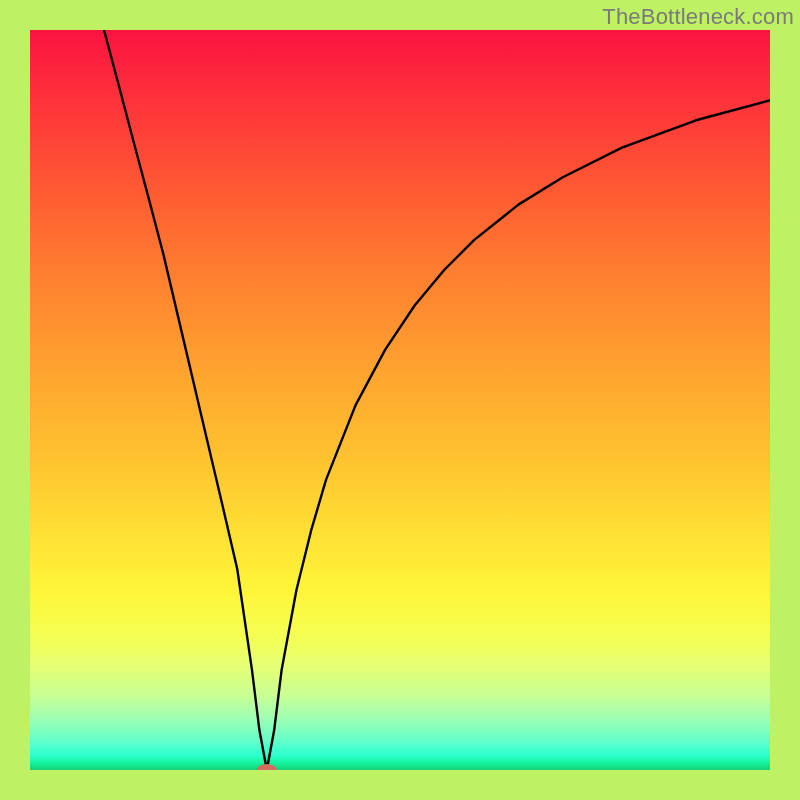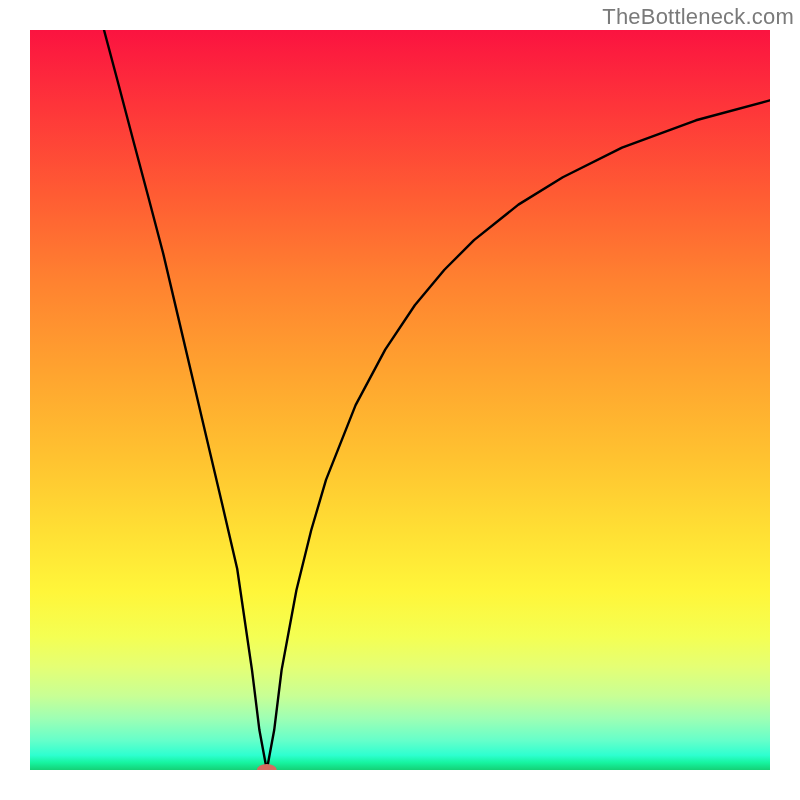--- a/index.html
+++ b/index.html
@@ -8,21 +8,21 @@
     width: 800px;
     height: 800px;
     overflow: hidden;
     background: #000;
     font-family: Arial, Helvetica, sans-serif;
   }
   .frame {
     position: relative;
     width: 800px;
     height: 800px;
-    background: #ffffff;
+    background: #bef264;
   }
   .plot-area {
     position: absolute;
     left: 30px;
     top: 30px;
     width: 740px;
     height: 740px;
     
     background: linear-gradient(to bottom,
       #fb1340 0%,

